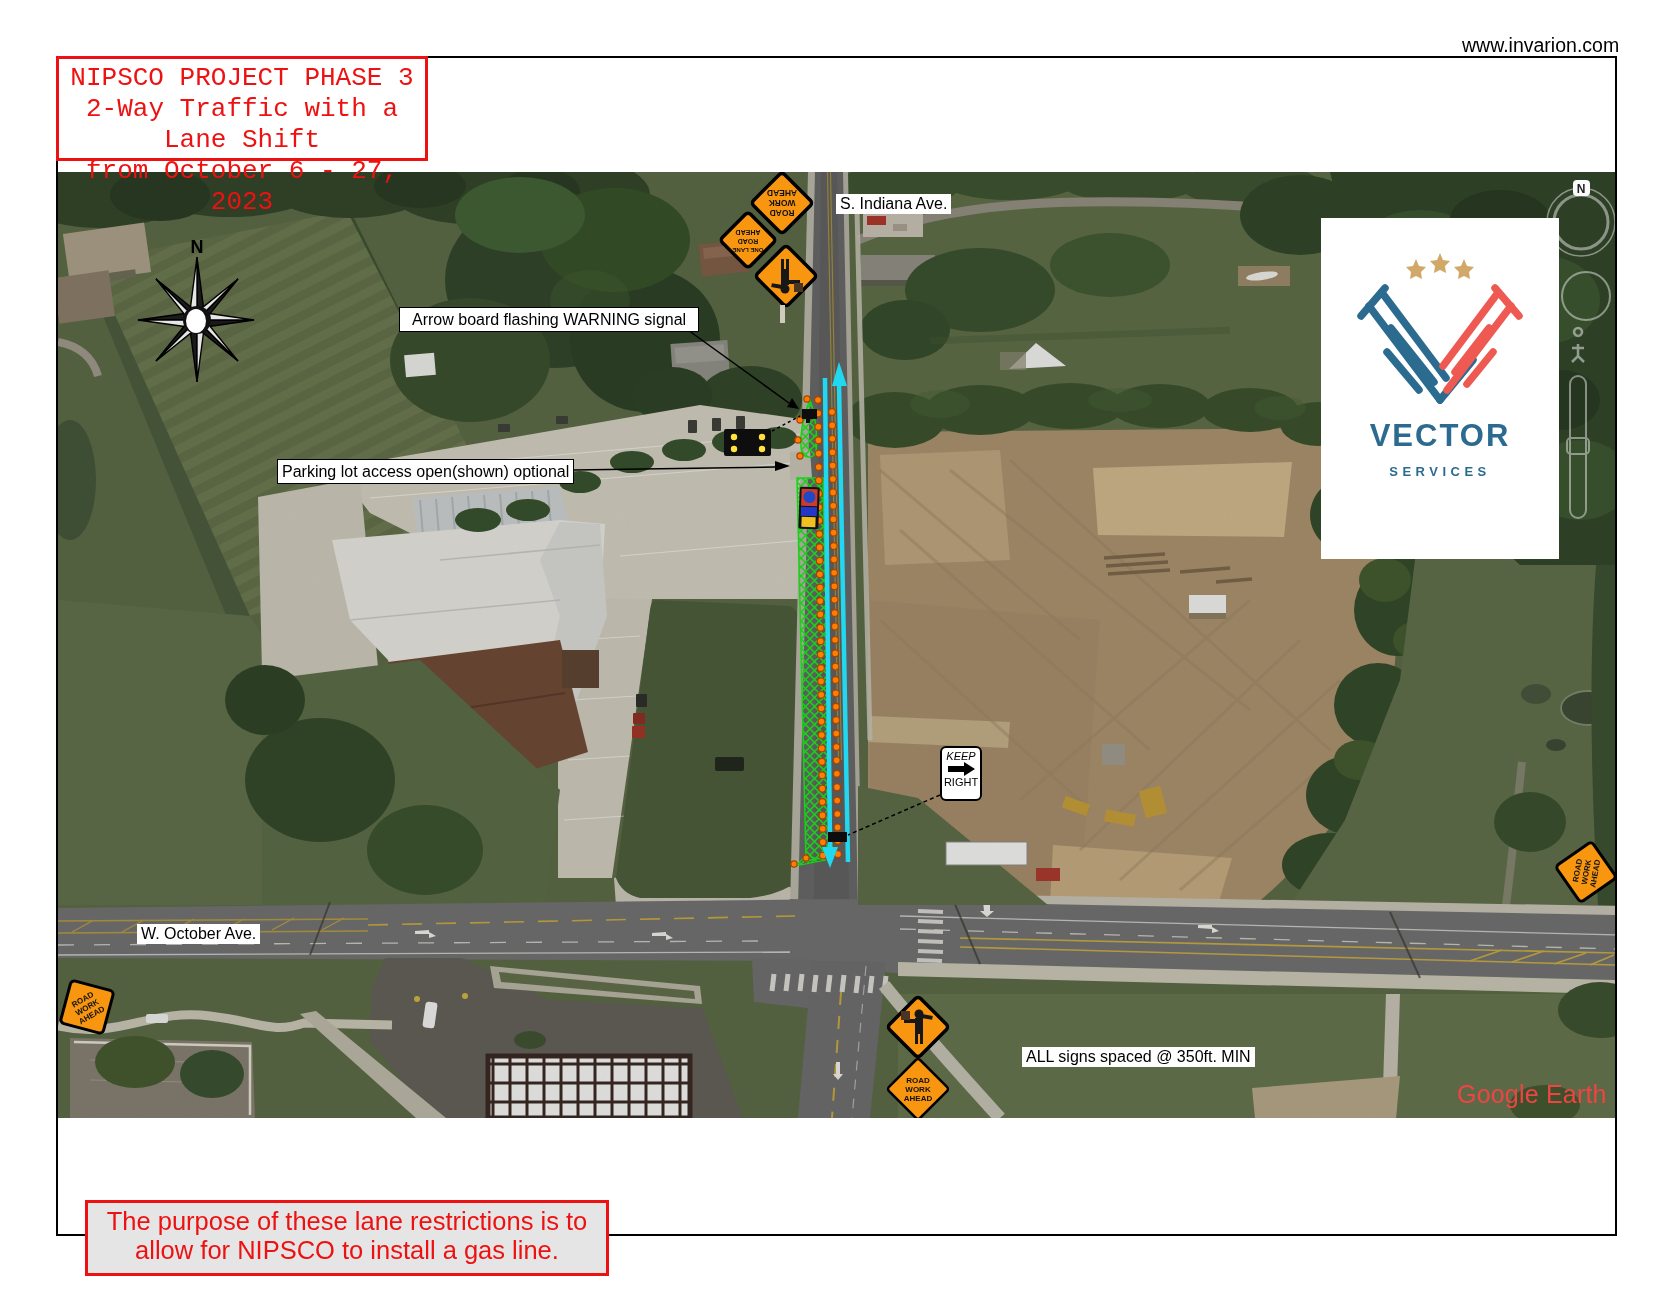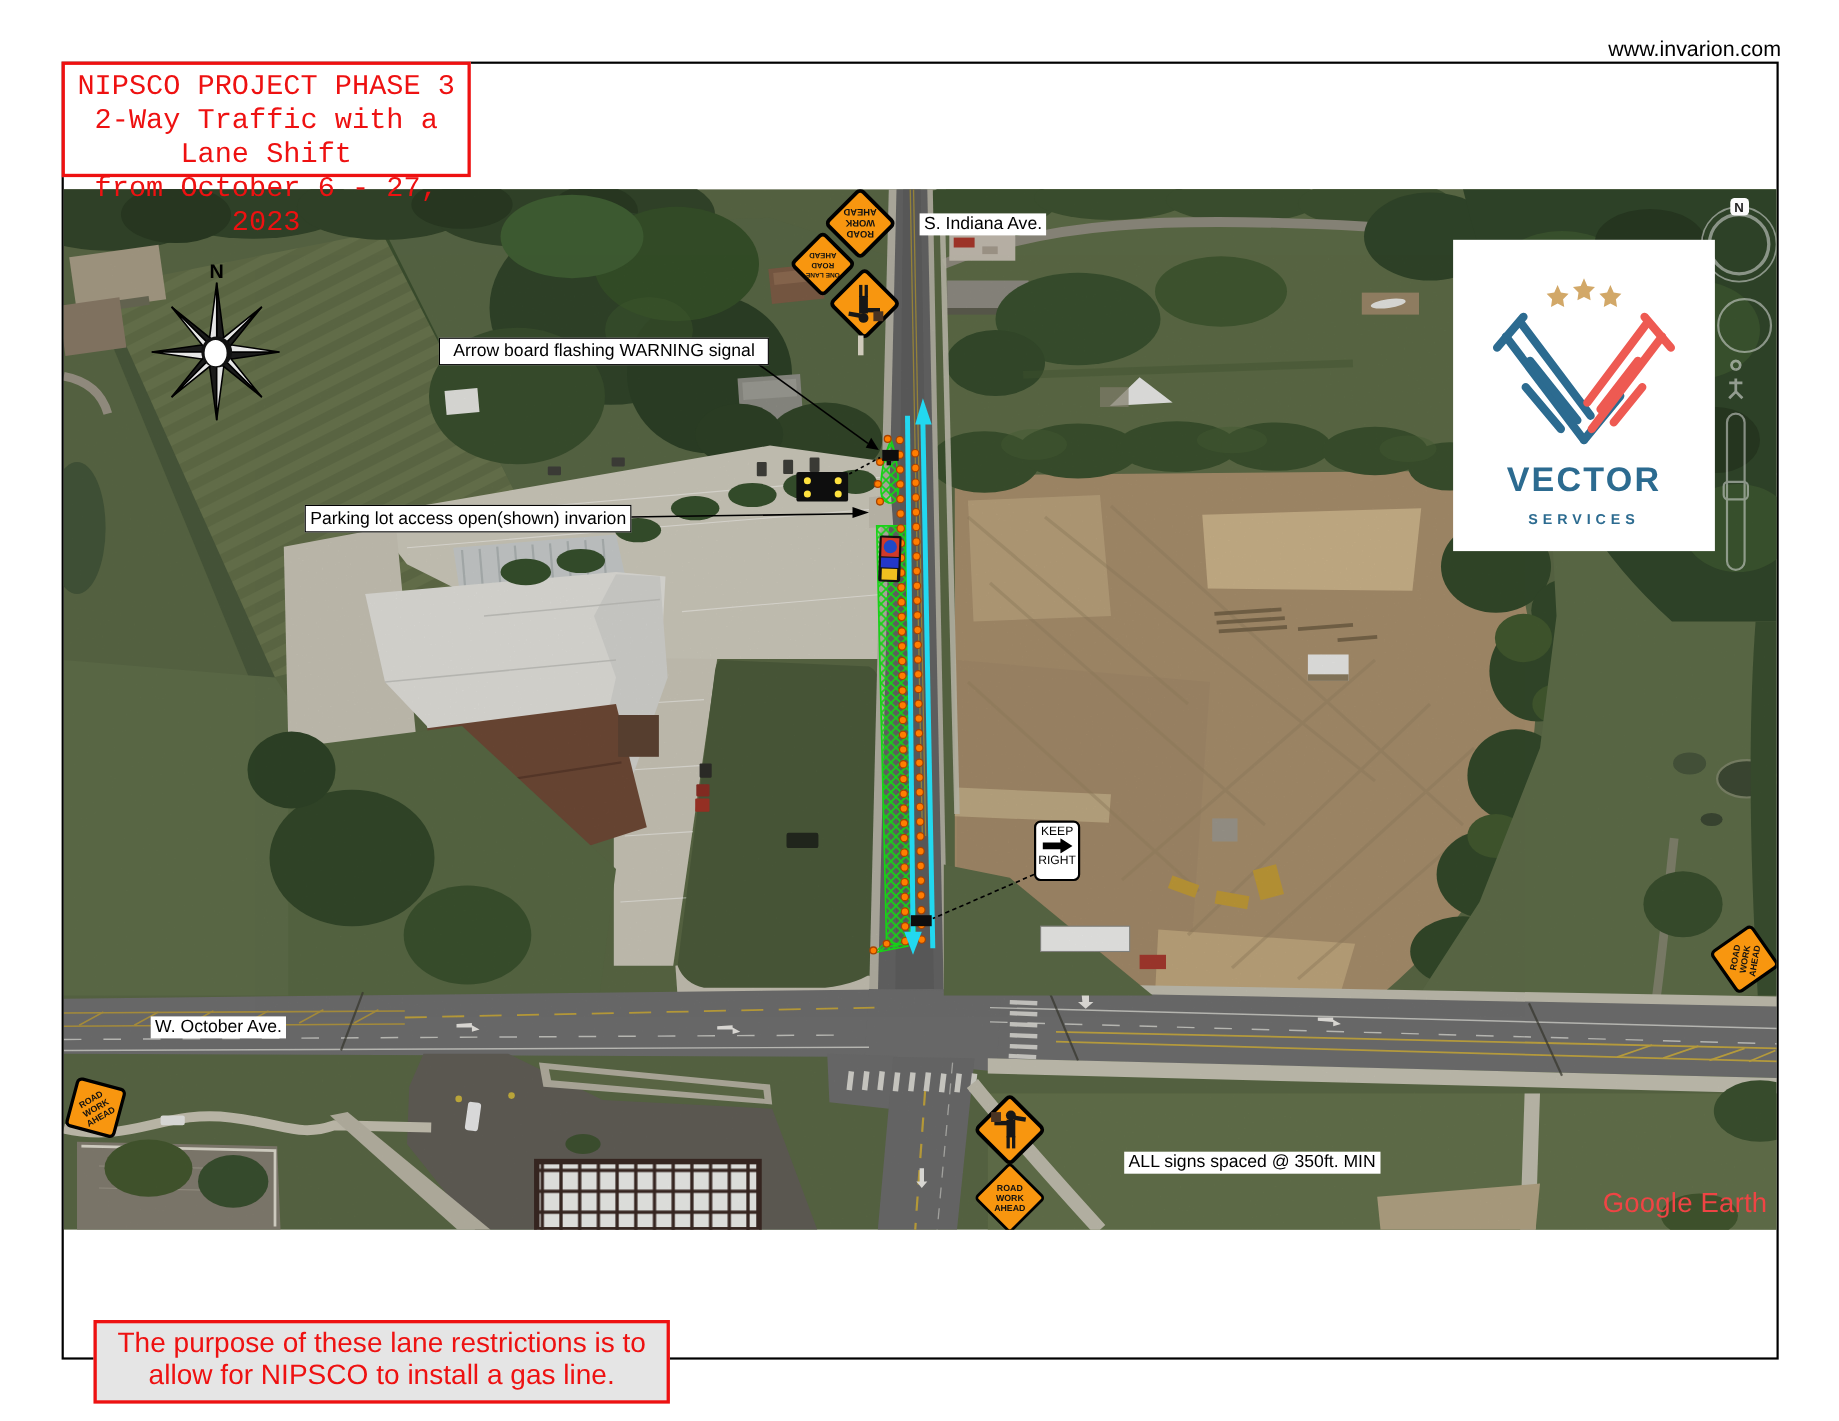--- a/index.html
+++ b/index.html
@@ -651,35 +651,35 @@
 
 <text x="197" y="253" font-size="18" font-weight="bold" fill="#000" text-anchor="middle" font-family="Liberation Sans,sans-serif">N</text>
 </svg>
 
 <div style="position:absolute;left:1457px;top:1080px;color:#ef4444;font-size:25px;letter-spacing:0.2px;">Google Earth</div>
 
 <div class="lbl" style="left:836px;top:194px;font-size:16px;padding:1px 4px;">S. Indiana Ave.</div>
 
 <div class="lbl" style="left:399px;top:307px;font-size:16px;line-height:21px;padding:1px 12px;border:1px solid #000;">Arrow board flashing WARNING signal</div>
 
-<div class="lbl" style="left:277px;top:459px;font-size:16px;line-height:21px;padding:1px 4px;border:1px solid #000;">Parking lot access open(shown) invarion</div>
+<div class="lbl" style="left:277px;top:459px;font-size:16px;line-height:21px;padding:1px 4px;border:1px solid #000;">Parking lot access open(shown) optional</div>
 
 <div class="lbl" style="left:137px;top:924px;font-size:16px;padding:1px 4px;">W. October Ave.</div>
 
 <div class="lbl" style="left:1022px;top:1047px;font-size:16px;padding:1px 4px;">ALL signs spaced @ 350ft. MIN</div>
 
 <div style="position:absolute;left:940px;top:746px;width:38px;height:51px;background:#fff;border:2px solid #000;border-radius:6px;text-align:center;">
-<div style="font-size:11px;color:#000;margin-top:2px;">KEEP</div>
+<div style="font-size:11px;color:#000;margin-top:2px;font-style:italic;">KEEP</div>
 <svg width="30" height="14" viewBox="0 0 30 14" style="display:block;margin:0 auto;">
         <polygon points="2,4 18,4 18,0 29,7 18,14 18,10 2,10" fill="#000"></polygon>
       </svg>
 <div style="font-size:11px;color:#000;">RIGHT</div>
 </div>
 
-<div style="position:absolute;left:1321px;top:218px;width:238px;height:283px;background:#fff;">
+<div style="position:absolute;left:1321px;top:218px;width:238px;height:341px;background:#fff;">
 <svg width="238" height="283" viewBox="0 0 238 283">
 
 <g fill="#d2a868">
 <path d="M95,41 l3,7 7,1 -5,5 1,7 -6,-3 -6,3 1,-7 -5,-5 7,-1 z"></path>
 <path d="M119,35 l3,7 7,1 -5,5 1,7 -6,-3 -6,3 1,-7 -5,-5 7,-1 z"></path>
 <path d="M143,41 l3,7 7,1 -5,5 1,7 -6,-3 -6,3 1,-7 -5,-5 7,-1 z"></path>
 </g>
 
 <g stroke="#2c6b90" stroke-width="7.5" stroke-linecap="round" fill="none">
 <path d="M48,88 L119,182"></path>

